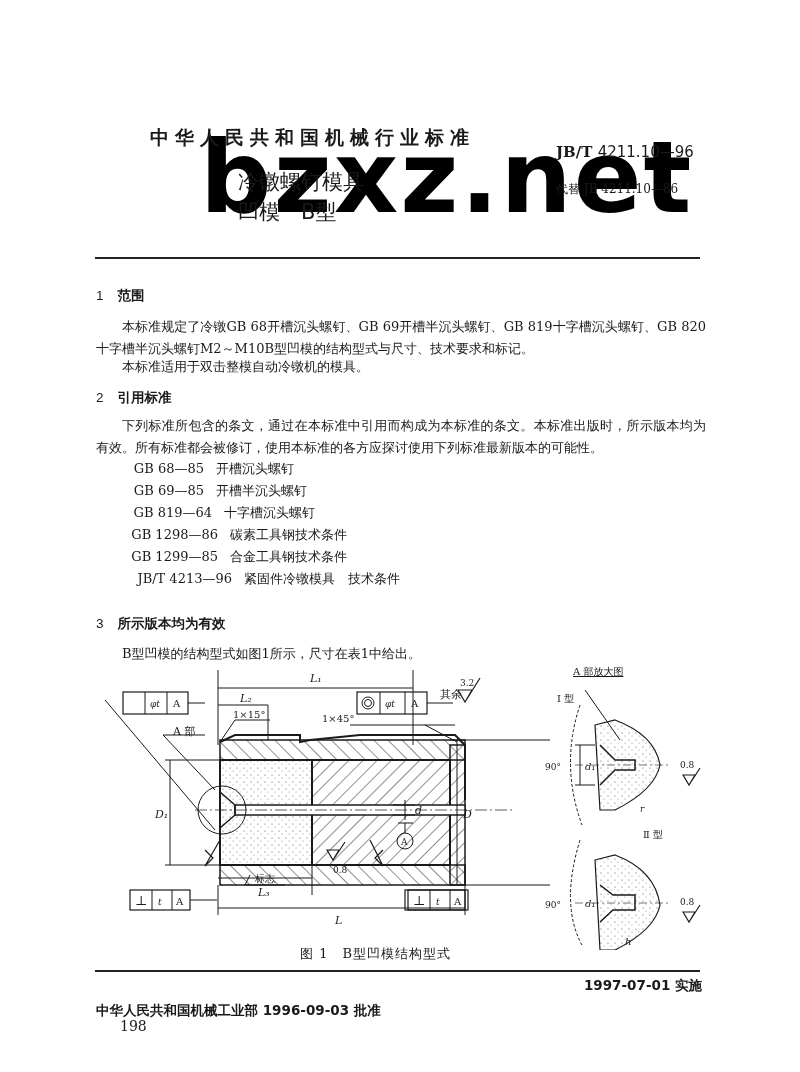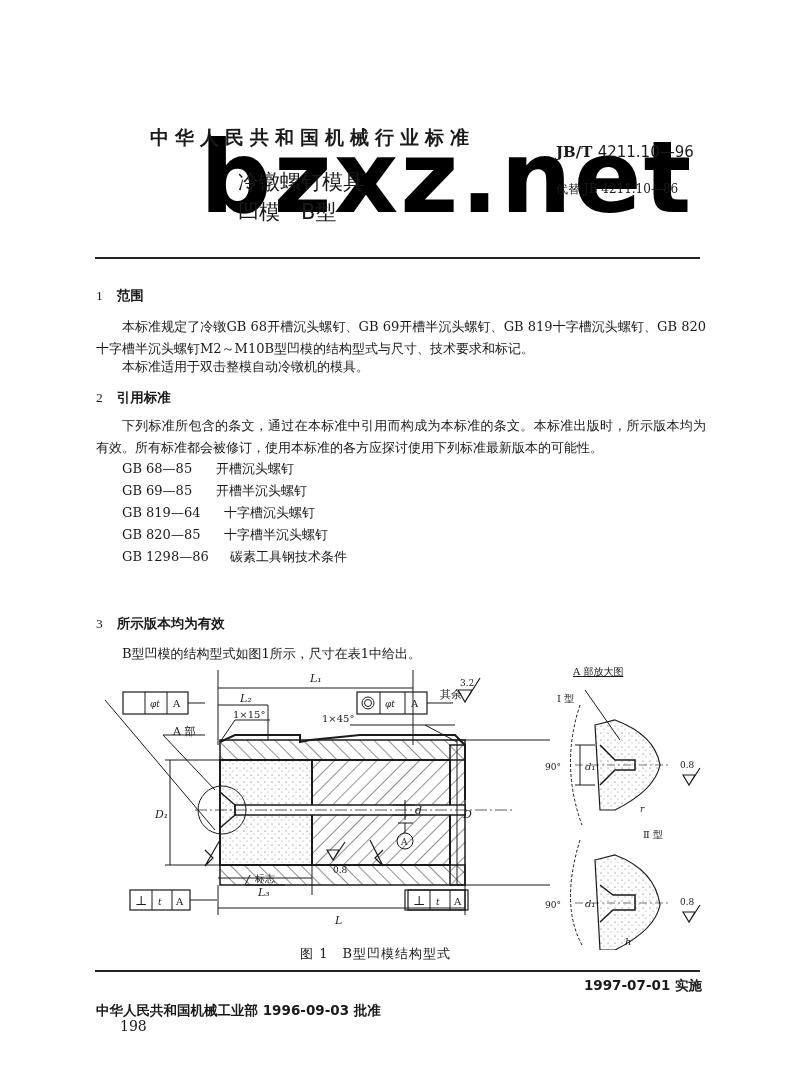--- a/index.html
+++ b/index.html
@@ -9,26 +9,26 @@
     .watermark { position: absolute; left: 200px; top: 128px; font-family: "DejaVu Sans", sans-serif;
                  font-weight: bold; font-size: 100px; color: #000000; letter-spacing: 2px; line-height: 1; z-index: 0; }
     .org-title { left: 150px; top: 110px; font-family: "DejaVu Sans", sans-serif; font-weight: bold;
                  font-size: 19px; letter-spacing: 6px; z-index: 1; margin-top: 15px; }
     .std-no { left: 556px; top: 143px; font-size: 15px; font-weight: bold; z-index: 1; }
     .std-no .num { font-family: "DejaVu Sans", sans-serif; font-weight: normal; }
     .replaces { left: 556px; top: 181px; font-size: 12px; z-index: 1; }
     .doc-title { left: 238px; top: 168px; font-family: "DejaVu Sans", sans-serif; font-weight: normal; font-size: 21px; z-index: 1; }
     .doc-subtitle { left: 238px; top: 198px; font-family: "DejaVu Sans", sans-serif; font-weight: normal; font-size: 21px; z-index: 1; }
     .rule-top { left: 95px; top: 257px; width: 605px; height: 1.5px; background: #222; }
-    .sec-head { font-family: Liberation Serif, serif; font-size: 13.5px; font-weight: bold; left: 96px; }
+    .sec-head { font-family: Liberation Sans, sans-serif; font-size: 13.5px; font-weight: bold; left: 96px; }
     .sec-head .n { font-weight: normal; margin-right: 14px; }
     .para { left: 96px; width: 610px; font-size: 13px; line-height: 22px; text-indent: 26px; text-align: justify; }
     .para2 { left: 122px; font-size: 13px; }
     .ref-list { left: 122px; top: 458px; font-size: 13px; line-height: 22px; }
-    .ref-list .code { display: inline-block; }
+    .ref-list .code { display: inline-block; text-align: right; }
     .ref-list .name { margin-left: 12px; }
     .caption { left: 300px; top: 945px; font-size: 13px; letter-spacing: 1px; }
     .rule-bottom { left: 95px; top: 970px; width: 605px; height: 2px; background: #222; }
     .footer-left { left: 96px; top: 1002px; font-family: "DejaVu Sans", sans-serif; font-weight: bold; font-size: 13.5px; }
     .footer-right { right: 98px; top: 977px; font-family: "DejaVu Sans", sans-serif; font-weight: bold; font-size: 13.5px; }
     .page-no { left: 120px; top: 1018px; font-size: 14px; }
     svg text { font-family: "DejaVu Serif", "Liberation Serif", serif; }
   </style>
 </head>
 <body>
@@ -51,22 +51,23 @@
 <div class="abs para" style="top:356px">本标准适用于双击整模自动冷镦机的模具。</div>
 
 <div class="abs sec-head" style="top:389px">
   <span class="n">2</span><span>引用标准</span>
 </div>
 <div class="abs para" style="top:415px">下列标准所包含的条文，通过在本标准中引用而构成为本标准的条文。本标准出版时，所示版本均为有效。所有标准都会被修订，使用本标准的各方应探讨使用下列标准最新版本的可能性。</div>
 <div class="abs ref-list">
   <div><span class="code" style="width:82px">GB 68—85</span><span class="name">开槽沉头螺钉</span></div>
   <div><span class="code" style="width:82px">GB 69—85</span><span class="name">开槽半沉头螺钉</span></div>
   <div><span class="code" style="width:90px">GB 819—64</span><span class="name">十字槽沉头螺钉</span></div>
-  <div><span class="code" style="width:90px">GB 820—85</span><span class="name">十字槽半沉头螺钉</span></div>
   <div><span class="code" style="width:96px">GB 1298—86</span><span class="name">碳素工具钢技术条件</span></div>
+  <div><span class="code" style="width:96px">GB 1299—85</span><span class="name">合金工具钢技术条件</span></div>
+  <div><span class="code" style="width:110px">JB/T 4213—96</span><span class="name">紧固件冷镦模具　技术条件</span></div>
 </div>
 
 <div class="abs sec-head" style="top:615px">
   <span class="n">3</span><span>所示版本均为有效</span>
 </div>
 <div class="abs para2" style="top:645px">B型凹模的结构型式如图1所示，尺寸在表1中给出。</div>
 
 <svg class="abs" style="left:95px; top:660px" width="630" height="290" viewBox="0 0 630 290">
   <defs>
     <pattern id="hatch" width="10" height="10" patternUnits="userSpaceOnUse" patternTransform="rotate(45)">

